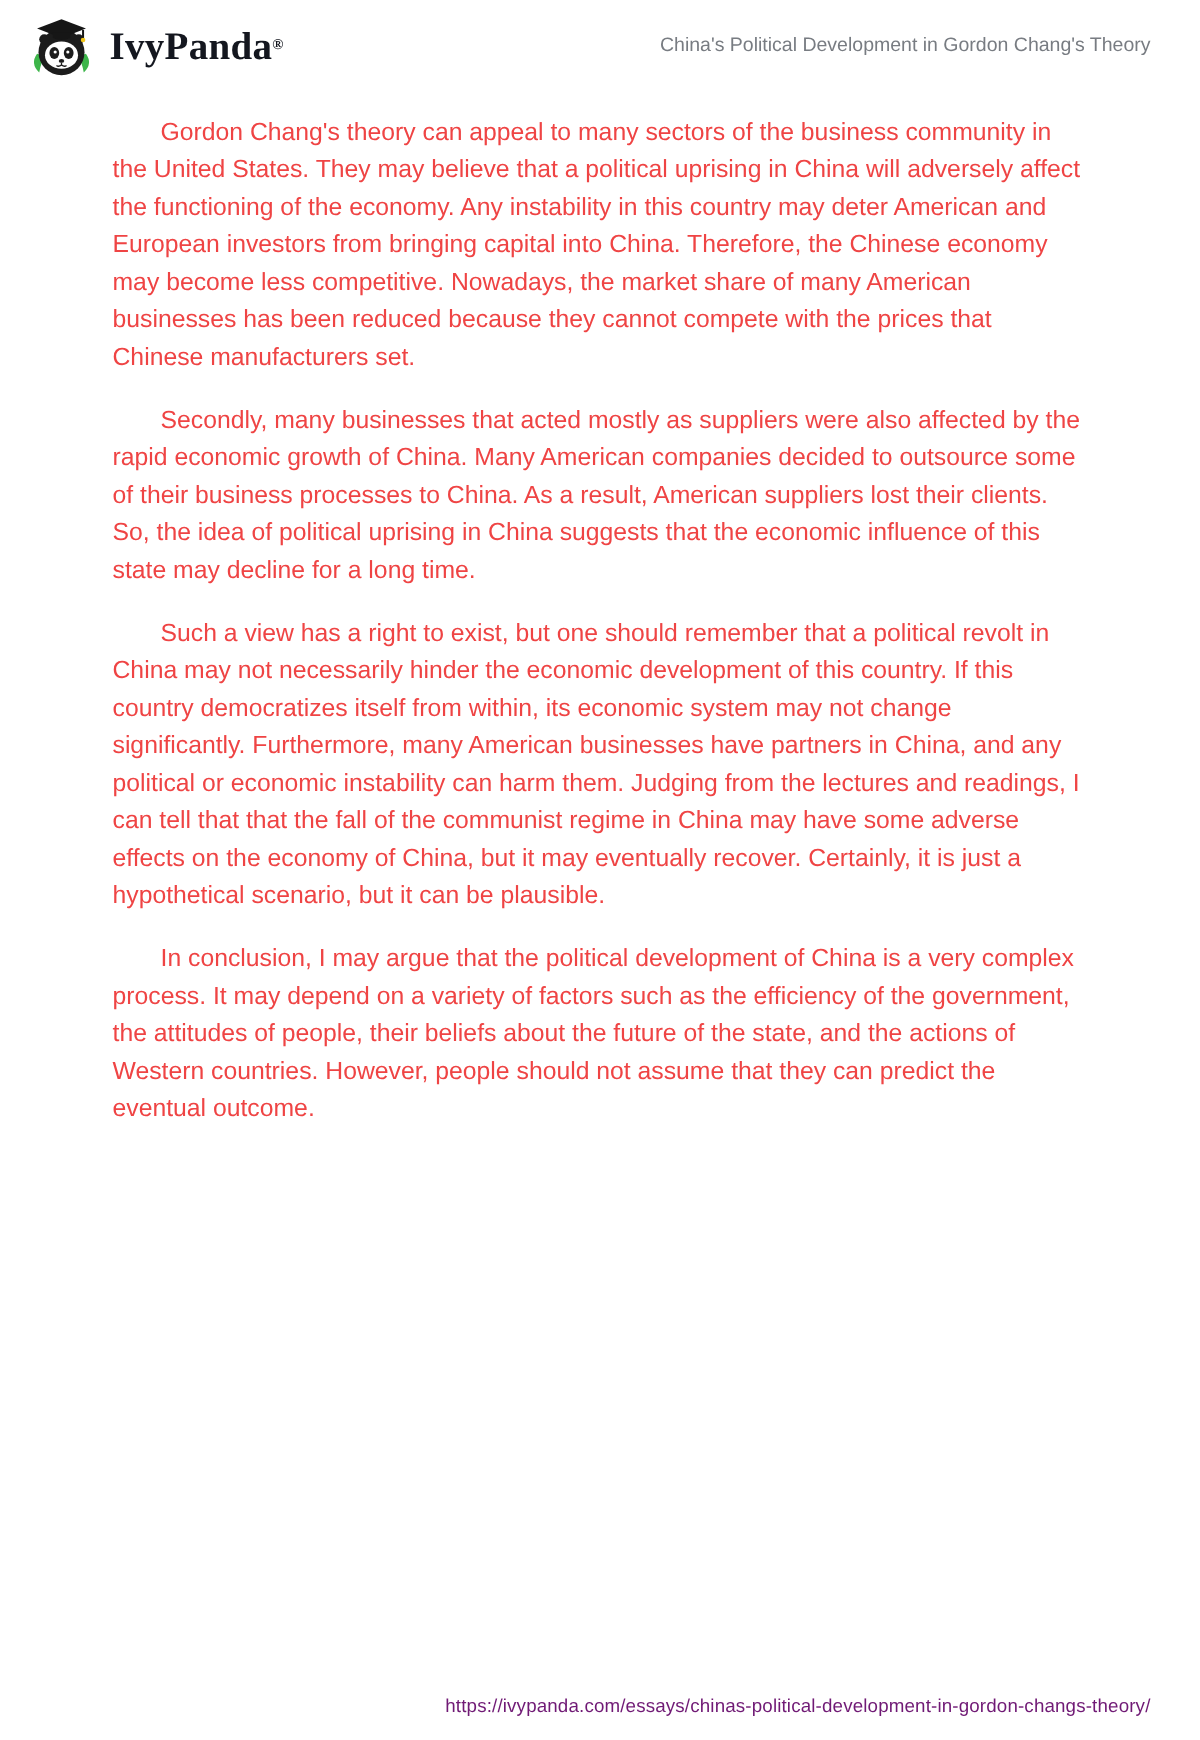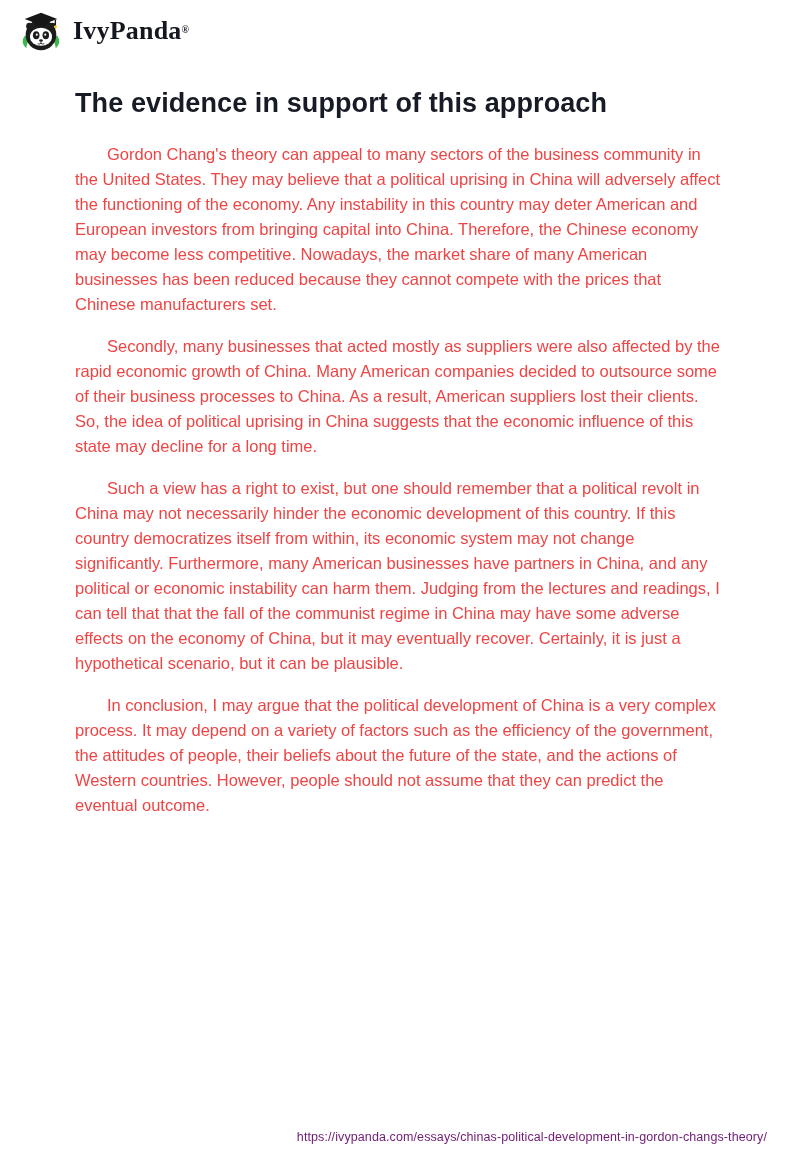--- a/index.html
+++ b/index.html
@@ -101,25 +101,25 @@
           <path d="M24 35.2 v1.6 M24 36.8 q-2 1.6 -3.5 0.4 M24 36.8 q2 1.6 3.5 0.4" stroke="#1c1c1c" stroke-width="0.9" fill="none"></path>
 
           <path d="M24 5 L41 11.5 L24 18 L7 11.5 Z" fill="#161616"></path>
           <path d="M18 14.5 v3.5 q6 3 12 0 v-3.5" fill="#161616"></path>
           <path d="M39 12.5 v6" stroke="#161616" stroke-width="1.4" fill="none"></path>
           <circle cx="39" cy="19.5" r="1.6" fill="#f0c419"></circle>
         </svg>
       </span>
       <span><span class="brand-text">IvyPanda</span><span class="brand-reg">®</span></span>
     </div>
+    <div class="doc-title">China's Political Development in Gordon Chang's Theory</div>
   </header>
 
   <main class="content">
 
-    <h2 class="first">The evidence in support of this approach</h2>
     <p>Gordon Chang's theory can appeal to many sectors of the business community in the United States. They may believe that a political uprising in China will adversely affect the functioning of the economy. Any instability in this country may deter American and European investors from bringing capital into China. Therefore, the Chinese economy may become less competitive. Nowadays, the market share of many American businesses has been reduced because they cannot compete with the prices that Chinese manufacturers set.</p>
     <p>Secondly, many businesses that acted mostly as suppliers were also affected by the rapid economic growth of China. Many American companies decided to outsource some of their business processes to China. As a result, American suppliers lost their clients. So, the idea of political uprising in China suggests that the economic influence of this state may decline for a long time.</p>
 
     <p>Such a view has a right to exist, but one should remember that a political revolt in China may not necessarily hinder the economic development of this country. If this country democratizes itself from within, its economic system may not change significantly. Furthermore, many American businesses have partners in China, and any political or economic instability can harm them. Judging from the lectures and readings, I can tell that that the fall of the communist regime in China may have some adverse effects on the economy of China, but it may eventually recover. Certainly, it is just a hypothetical scenario, but it can be plausible.</p>
 
     <p>In conclusion, I may argue that the political development of China is a very complex process. It may depend on a variety of factors such as the efficiency of the government, the attitudes of people, their beliefs about the future of the state, and the actions of Western countries. However, people should not assume that they can predict the eventual outcome.</p>
 
 
   </main>
 

